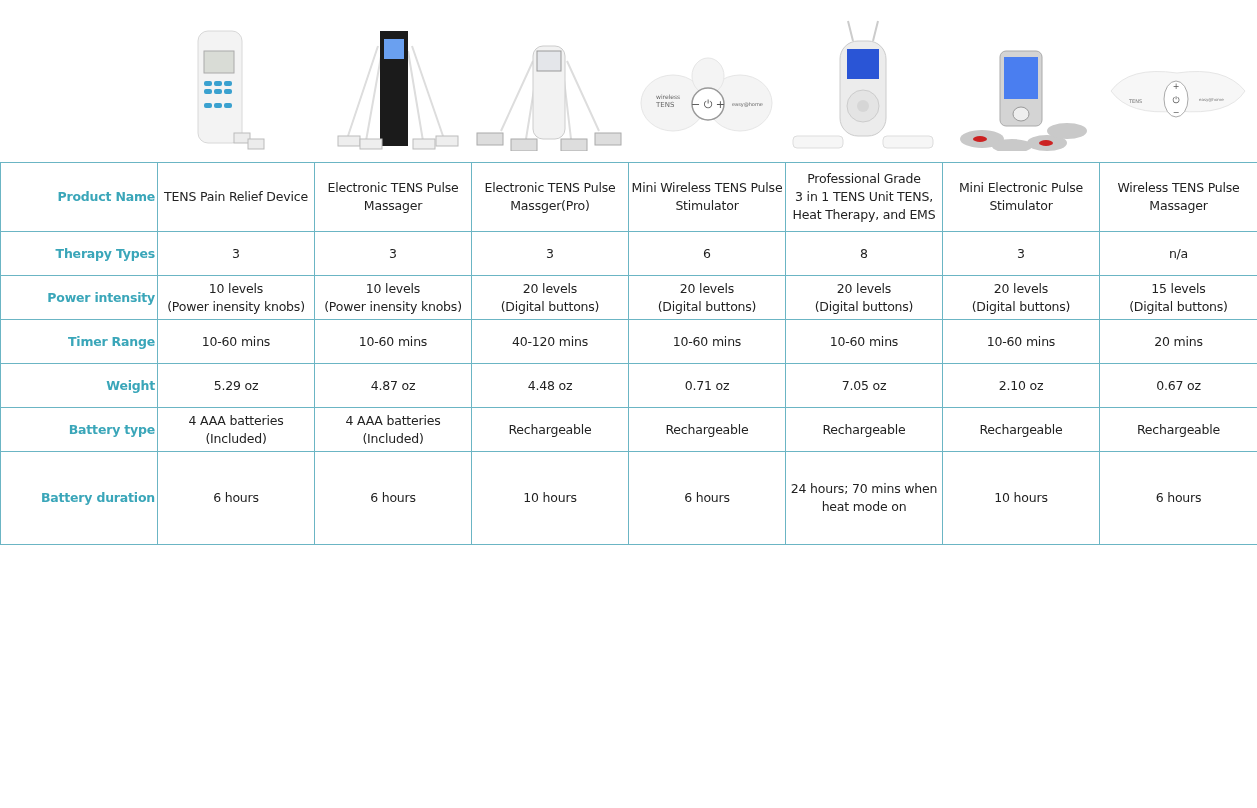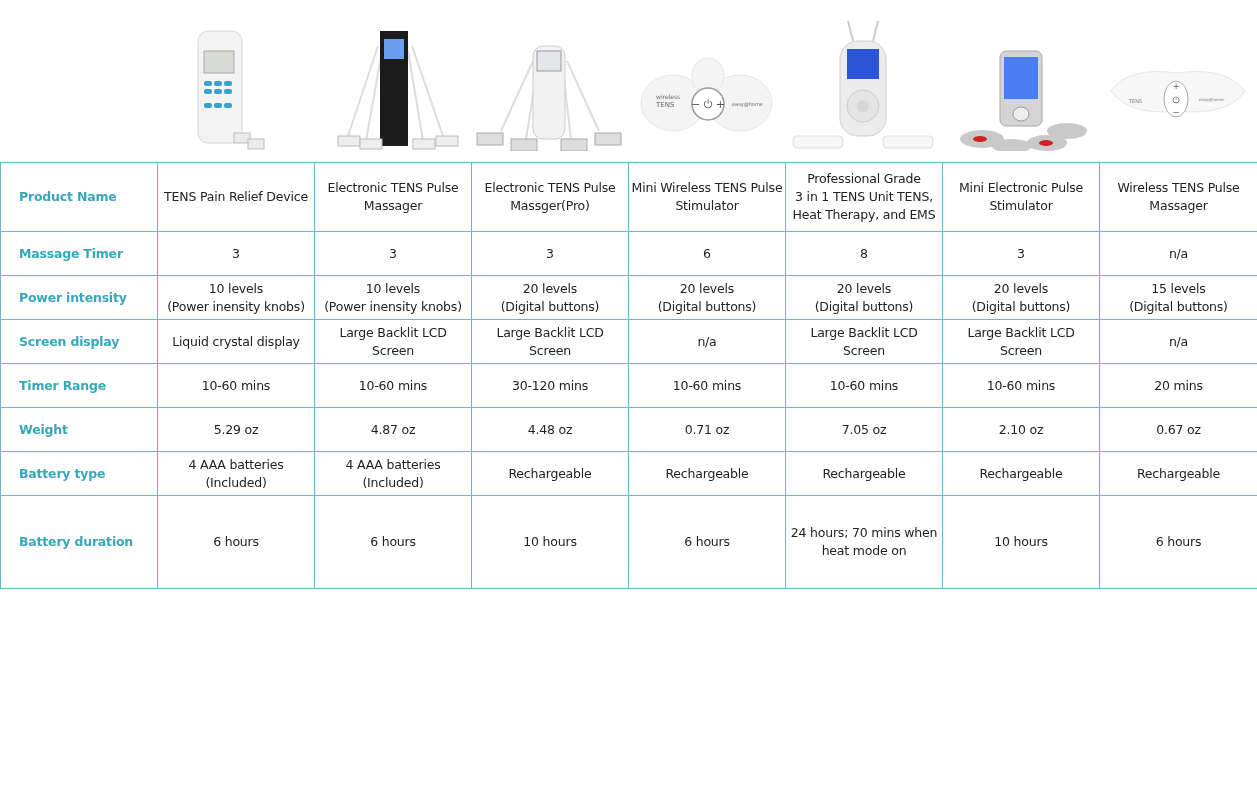--- a/index.html
+++ b/index.html
@@ -2,21 +2,21 @@
 <html><head>
 <meta charset="utf-8">
 <style>
   html, body { margin:0; padding:0; background:#ffffff; }
   body { width:1257px; height:808px; overflow:hidden; font-family:"DejaVu Sans","Liberation Sans",sans-serif; }
   .wrap { position:relative; width:1257px; height:808px; }
   .img-row { position:absolute; left:0; top:0; width:1257px; height:162px; }
   .prod-img { position:absolute; top:0; height:162px; display:flex; align-items:center; justify-content:center; }
   table.cmp { position:absolute; left:0; top:162px; border-collapse:collapse; table-layout:fixed; width:1257px; }
   table.cmp td { border:1px solid #6bb5c4; font-size:12.5px; color:#222; text-align:center; vertical-align:middle; padding:0 2px; line-height:18px; letter-spacing:-0.2px; }
-  table.cmp td.lbl { text-align:left; color:#3aa6b9; font-weight:bold; padding-left:18px; font-size:12.5px; }
+  table.cmp td.lbl { text-align:right; color:#3aa6b9; font-weight:bold; padding-left:18px; font-size:12.5px; }
   td.left { text-align:left; }
   .r0 td{height:68px;} .r td{height:43px;} .rlast td{height:92px;}
 </style>
 </head>
 <body>
 
 <div class="wrap">
   <div class="img-row">
 
     <div class="prod-img" style="left:157px;width:157px;">
@@ -135,21 +135,21 @@
       <td>Mini Wireless TENS Pulse Stimulator</td>
       <td>
             <div>Professional Grade</div>
             <div>3 in 1 TENS Unit TENS,</div>
             <div>Heat Therapy, and EMS</div>
           </td>
       <td>Mini Electronic Pulse Stimulator</td>
       <td>Wireless TENS Pulse Massager</td>
     </tr>
     <tr class="r">
-      <td class="lbl">Massage Timer</td>
+      <td class="lbl">Therapy Types</td>
       <td>3</td>
       <td>3</td>
       <td>3</td>
       <td>6</td>
       <td>8</td>
       <td>3</td>
       <td>n/a</td>
     </tr>
     <tr class="r">
       <td class="lbl">Power intensity</td>
@@ -176,34 +176,24 @@
       <td>
             <div>20 levels</div>
             <div>(Digital buttons)</div>
           </td>
       <td>
             <div>15 levels</div>
             <div>(Digital buttons)</div>
           </td>
     </tr>
     <tr class="r">
-      <td class="lbl">Screen display</td>
-      <td>Liquid crystal display</td>
-      <td>Large Backlit LCD Screen</td>
-      <td>Large Backlit LCD Screen</td>
-      <td>n/a</td>
-      <td>Large Backlit LCD Screen</td>
-      <td>Large Backlit LCD Screen</td>
-      <td>n/a</td>
-    </tr>
-    <tr class="r">
       <td class="lbl">Timer Range</td>
       <td>10-60 mins</td>
       <td>10-60 mins</td>
-      <td>30-120 mins</td>
+      <td>40-120 mins</td>
       <td>10-60 mins</td>
       <td>10-60 mins</td>
       <td>10-60 mins</td>
       <td>20 mins</td>
     </tr>
     <tr class="r">
       <td class="lbl">Weight</td>
       <td>5.29 oz</td>
       <td>4.87 oz</td>
       <td>4.48 oz</td>

